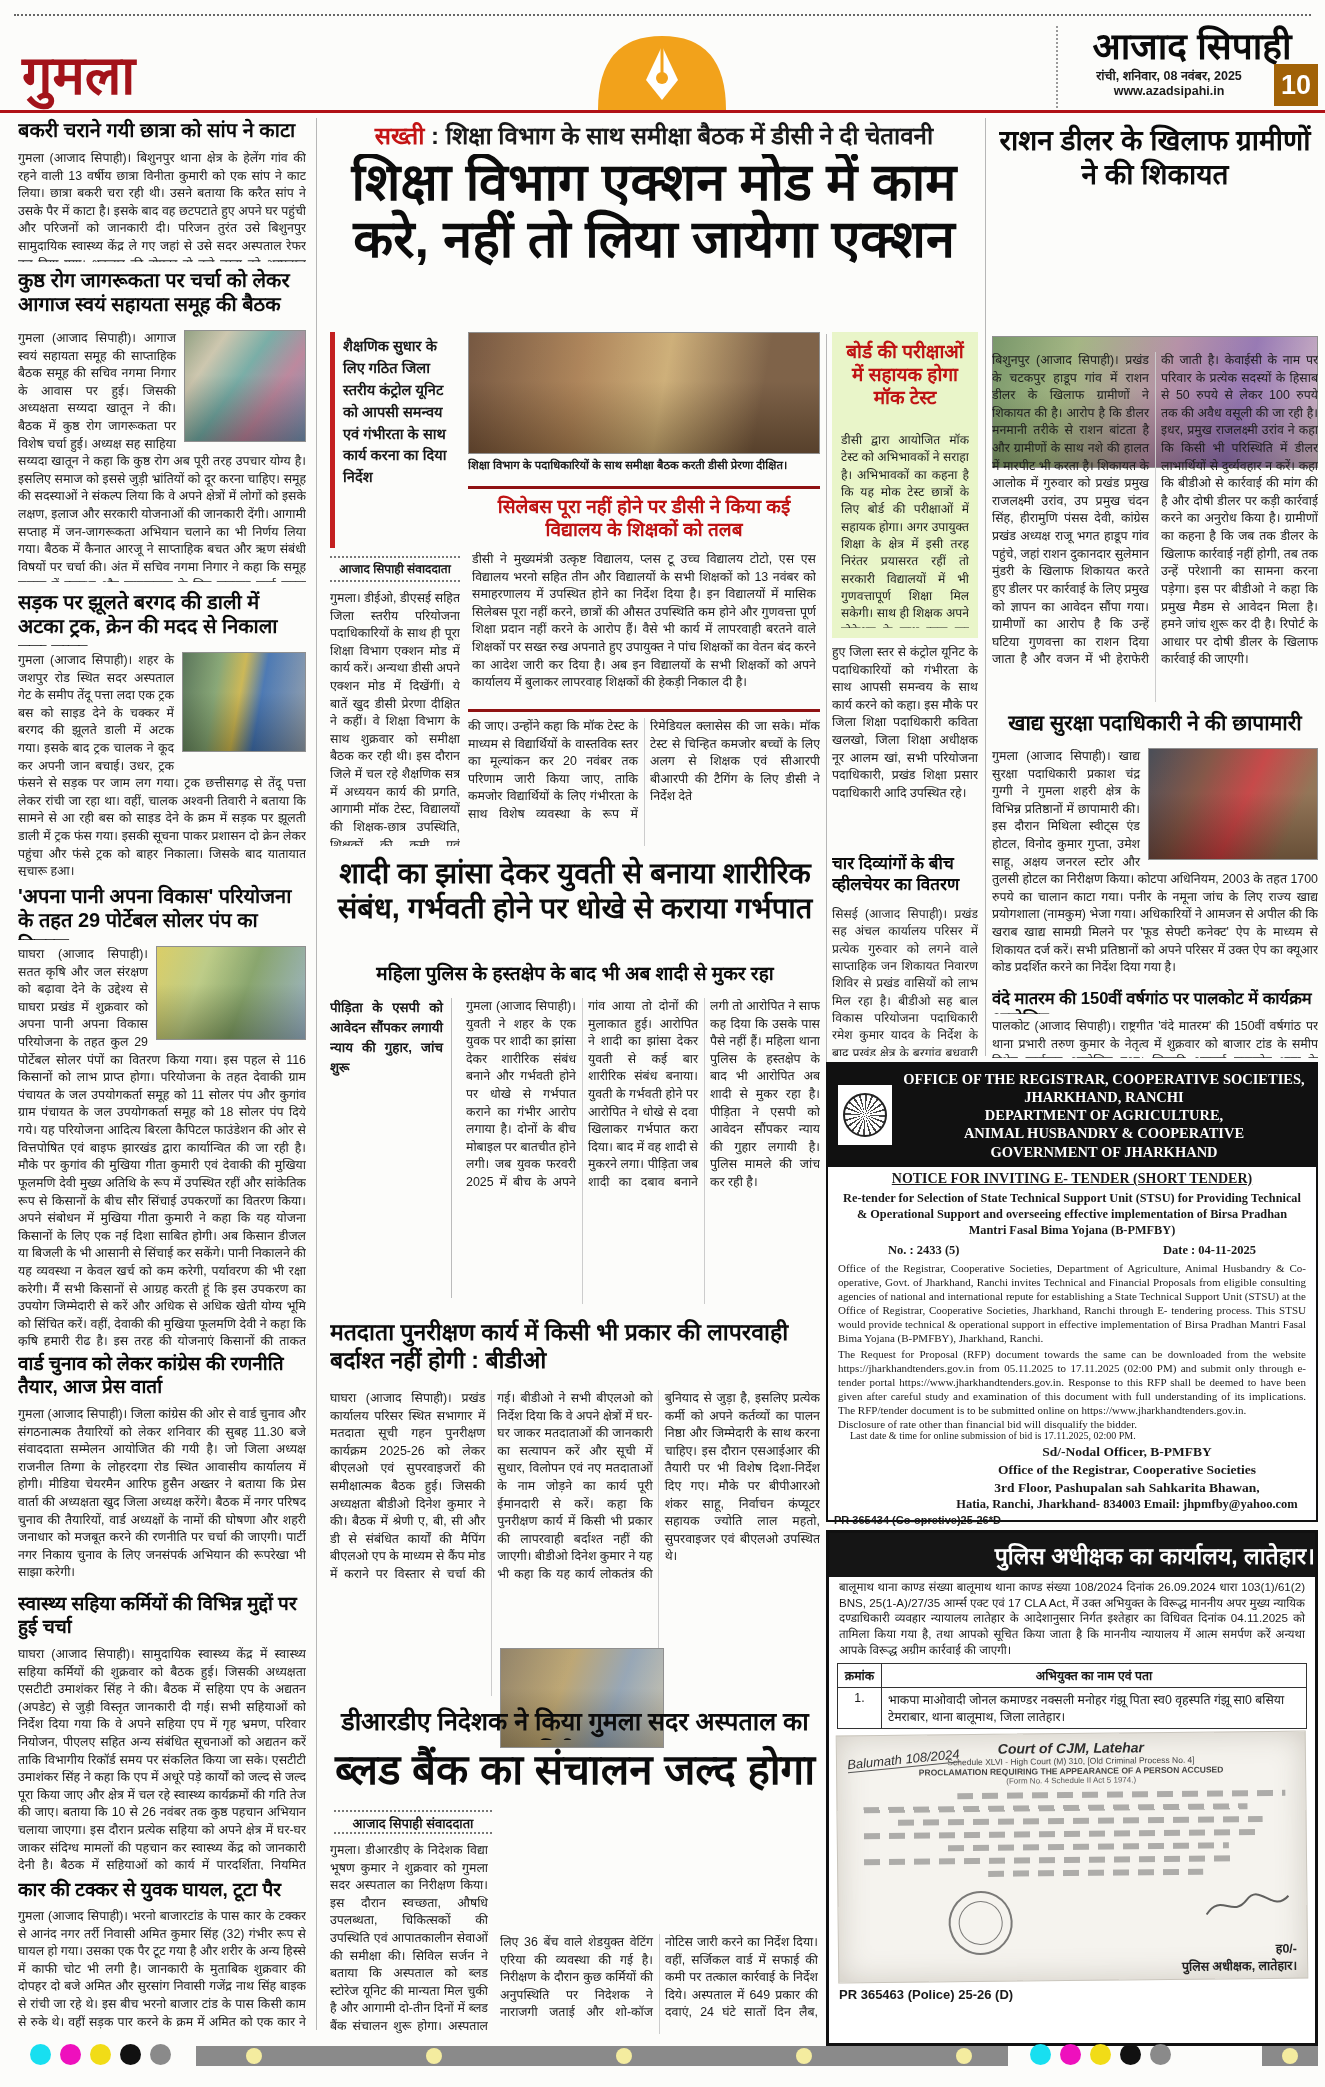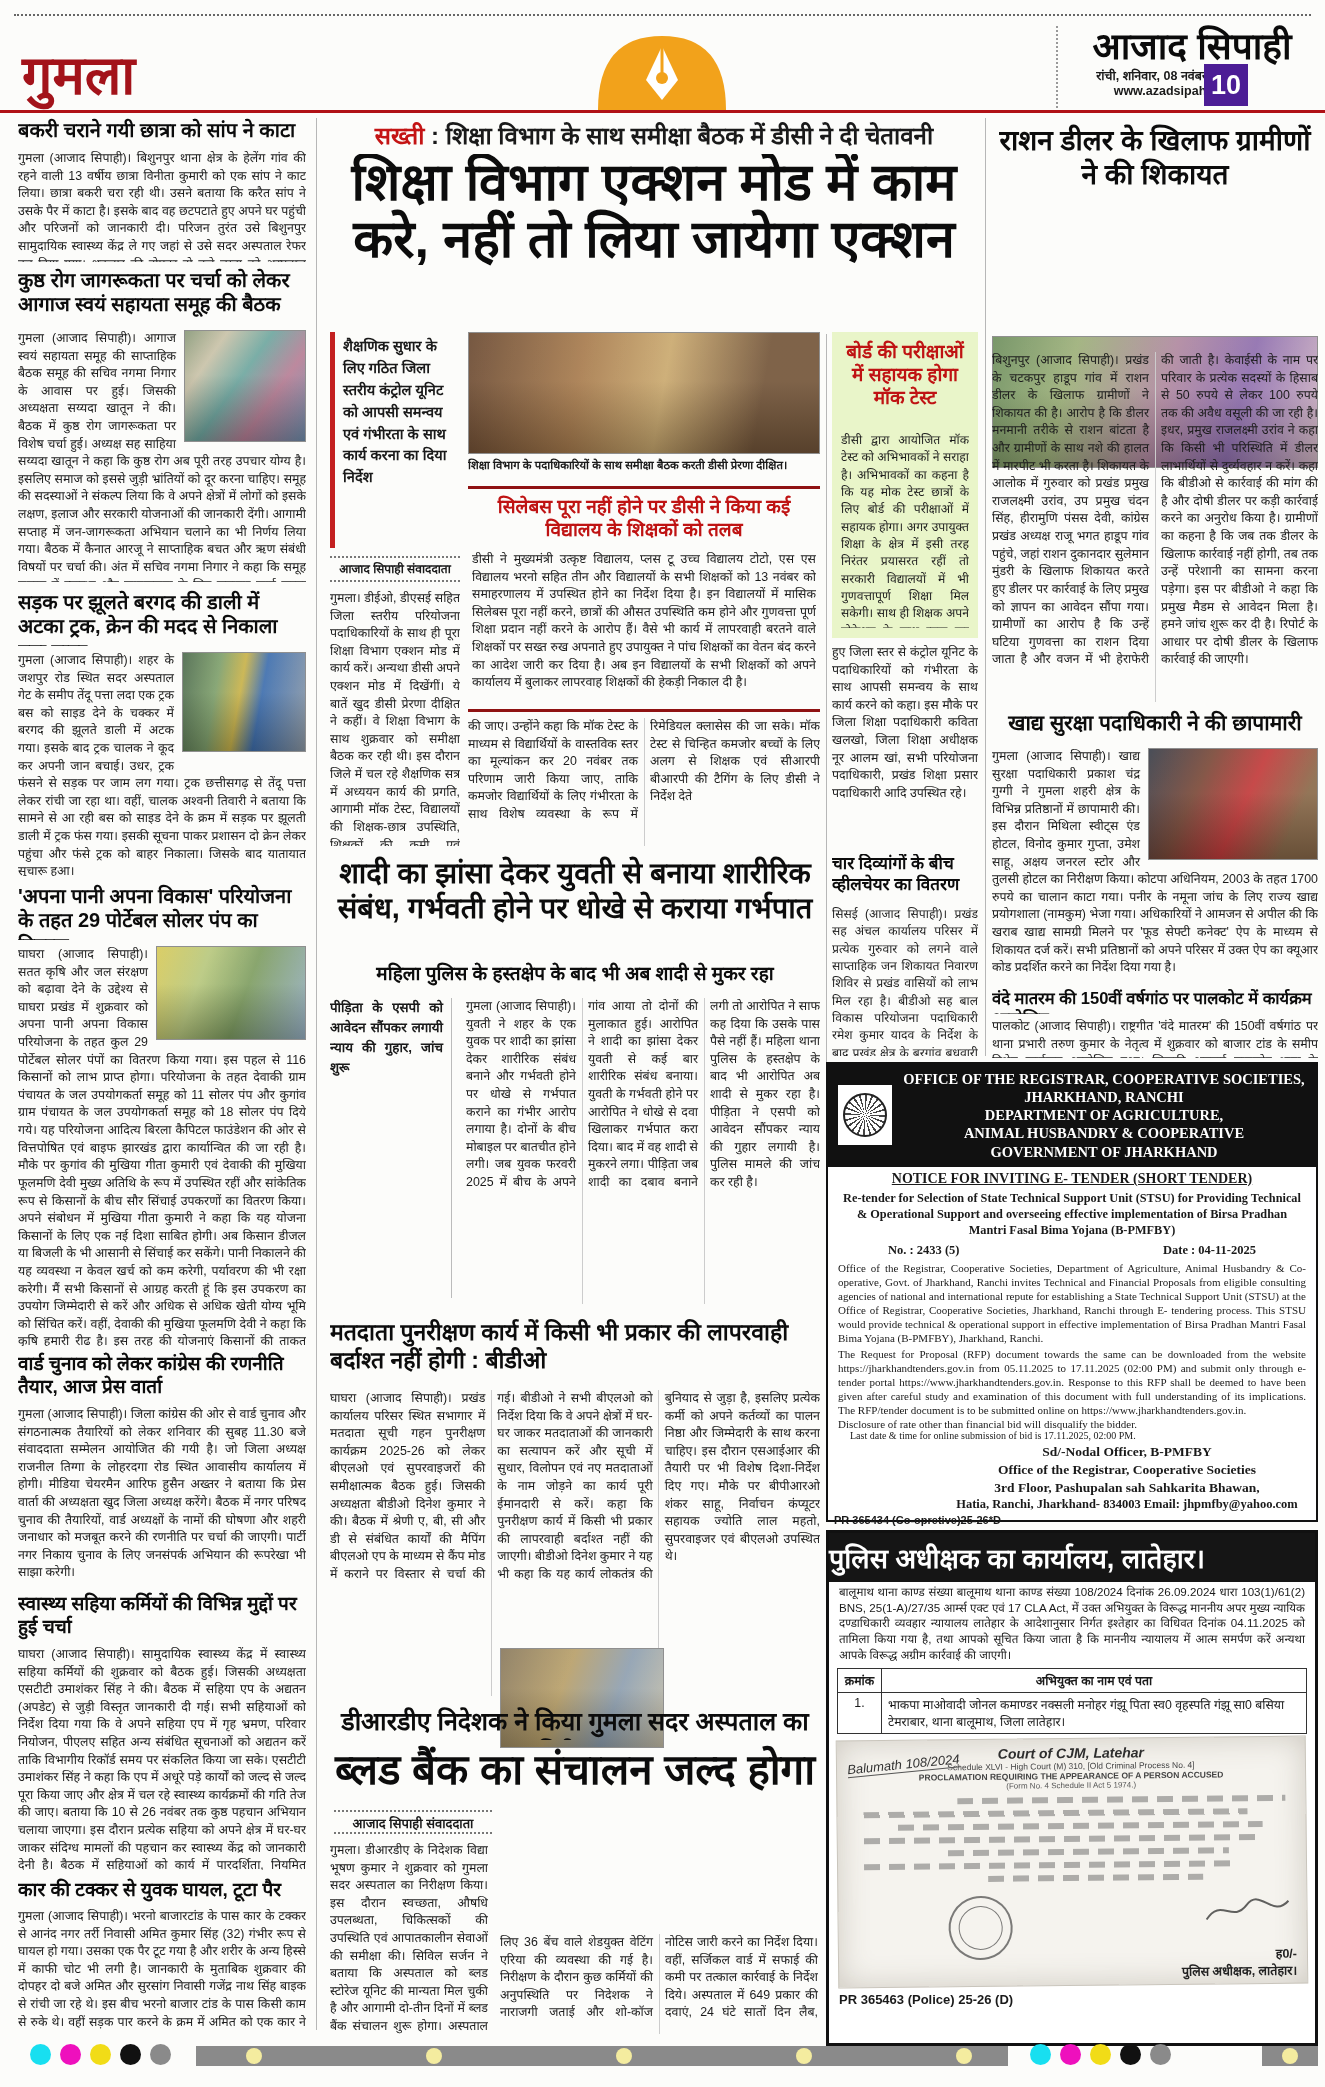--- a/index.html
+++ b/index.html
@@ -27,21 +27,21 @@
   .intro-bar{border-left:5px solid #c32020;padding:4px 0 4px 8px;font-size:14.6px;font-weight:bold;line-height:1.5;overflow:hidden}
   .mock-box{background:#e9f5c9;padding:8px 9px;overflow:hidden}
   .talb-box{border-top:3px solid #8f1212;border-bottom:3px solid #8f1212;padding:6px 4px;overflow:hidden}
   .dot{width:21px;height:21px;border-radius:50%;display:inline-block;margin-right:9px}
   .gbar{position:absolute;height:20px;background:#8a8a8a}
   .ydot{position:absolute;top:2px;width:16px;height:16px;border-radius:50%;background:#f4ecA0;background:#f4ec9f}
   .tender-box{position:absolute;border:2px solid #111;background:#fff;font-family:"Liberation Serif",serif}
   .tender-head{background:#111;color:#fff;display:flex;align-items:center;padding:6px 10px;gap:10px}
   .t-org{flex:1;text-align:center;font-weight:bold;line-height:1.25}
   .police-box{position:absolute;border:3px solid #111;background:#fff}
-  .police-bar{background:#151515;color:#fff;font-weight:bold;font-size:27px;text-align:left;padding:6px 0}
+  .police-bar{background:#151515;color:#fff;font-weight:bold;font-size:23px;text-align:right;padding:6px 0}
   .ntable{width:100%;border-collapse:collapse;font-size:12.3px}
   .ntable td,.ntable th{border:1px solid #333;padding:3px 6px;vertical-align:top;text-align:left}
   .letter{position:relative;background:#f5f3ee;border:1px solid #c9c5bc;transform:rotate(-.6deg);overflow:hidden;box-shadow:inset 0 0 30px rgba(90,80,60,.25)}
   .squig{height:6px;opacity:.45;background:repeating-linear-gradient(90deg,#555 0 16px,transparent 16px 25px);margin:7px 26px}
   .stamp{position:absolute;width:64px;height:64px;border:2px solid #3a3a3a;border-radius:50%;transform:rotate(-14deg);opacity:.65}
   .stamp:before{content:"";position:absolute;inset:8px;border:1px solid #3a3a3a;border-radius:50%}
 </style>
 </head>
 <body>
 
@@ -55,21 +55,21 @@
     <line x1="66" y1="18" x2="66" y2="46" stroke="#f2a21b" stroke-width="3"></line>
     <circle cx="66" cy="50" r="6" fill="#f2a21b"></circle>
   </svg>
 </div>
 
 <div class="abs" style="left:1056px;top:26px;width:262px;height:82px;border-left:2px dotted #999;padding:2px 6px 0 14px;text-align:center">
   <div style="font-size:37px;font-weight:bold;color:#0b0b0b;line-height:1.05">आजाद सिपाही</div>
   <div style="font-size:12.5px;font-weight:bold;padding-right:46px">रांची, शनिवार, 08 नवंबर, 2025</div>
   <div style="font-size:12.5px;font-weight:bold;padding-right:46px">www.azadsipahi.in</div>
 </div>
-<div class="abs" style="left:1204px;top:64px;width:44px;height:42px;background:#4c1d95;color:#fff;font-size:27px;font-weight:bold;text-align:center;line-height:42px">10</div>
+<div class="abs" style="left:1274px;top:64px;width:44px;height:42px;background:#a16207;color:#fff;font-size:27px;font-weight:bold;text-align:center;line-height:42px">10</div>
 <div class="abs" style="left:0;top:110px;width:1325px;height:3px;background:#b01116"></div>
 
 <div class="vrule" style="left:316px;top:118px;height:1912px"></div>
 <div class="vrule" style="left:985px;top:118px;height:938px"></div>
 <div class="vrule" style="left:826px;top:334px;height:978px"></div>
 
 <div class="abs hl" style="left:18px;top:118px;width:288px;height:28px;font-size:20px">बकरी चराने गयी छात्रा को सांप ने काटा</div>
 <div class="abs body-txt" style="left:18px;top:150px;width:288px;height:112px"><span>गुमला (आजाद सिपाही)। बिशुनपुर थाना क्षेत्र के हेलेंग गांव की रहने वाली 13 वर्षीय छात्रा विनीता कुमारी को एक सांप ने काट लिया। छात्रा बकरी चरा रही थी। उसने बताया कि करैत सांप ने उसके पैर में काटा है। इसके बाद वह छटपटाते हुए अपने घर पहुंची और परिजनों को जानकारी दी। परिजन तुरंत उसे बिशुनपुर सामुदायिक स्वास्थ्य केंद्र ले गए जहां से उसे सदर अस्पताल रेफर कर दिया गया। शुक्रवार की दोपहर दो बजे छात्रा को अस्पताल लाया गया। जहां उसका इलाज चल रहा है।</span></div>
 
 <div class="abs hl" style="left:18px;top:268px;width:288px;height:56px;font-size:20px">कुष्ठ रोग जागरूकता पर चर्चा को लेकर आगाज स्वयं सहायता समूह की बैठक</div>

